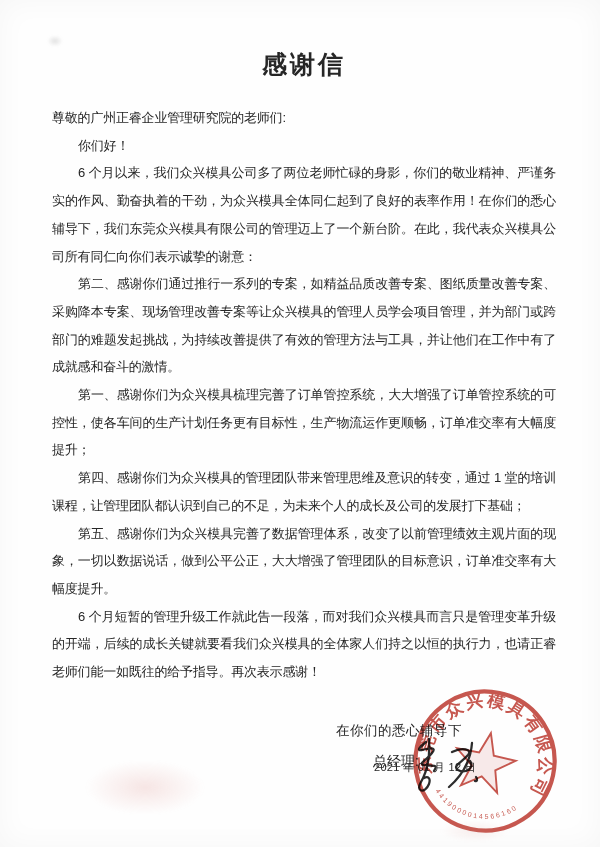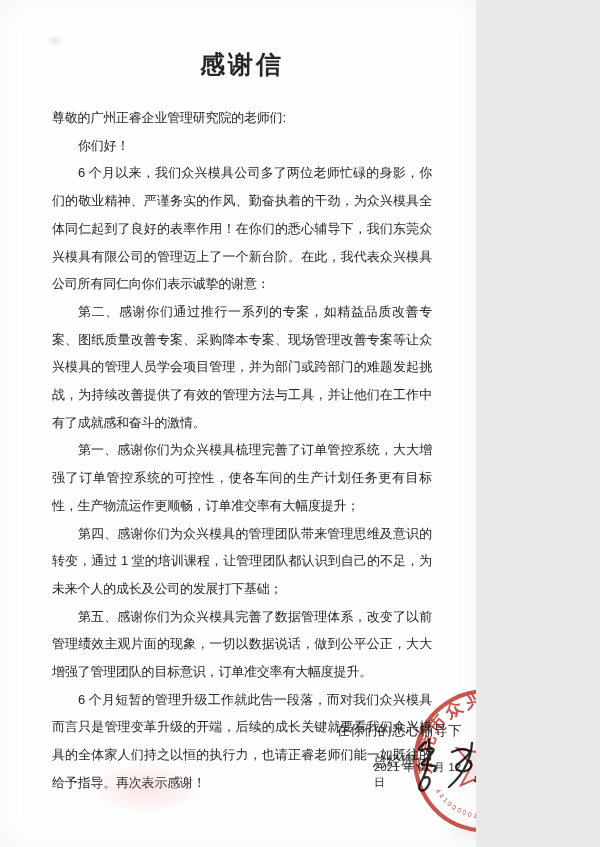--- a/index.html
+++ b/index.html
@@ -3,21 +3,21 @@
 <meta charset="utf-8">
 <style>
   html,body{margin:0;padding:0;}
   body{
     width:600px;height:847px;
     background:#e9e9e9;
     font-family:"Liberation Sans","DejaVu Sans",sans-serif;
   }
   .page{
     position:relative;
-    width:476px;height:847px;
+    width:600px;height:847px;
     background:#fefefe;
     color:#262626;
     overflow:hidden;
     box-sizing:border-box;
     padding:46px 44px 0 52px;
   }
   
   .page::after{
     content:"";position:absolute;inset:0;pointer-events:none;
     box-shadow:inset 0 0 30px rgba(0,0,0,0.035);

